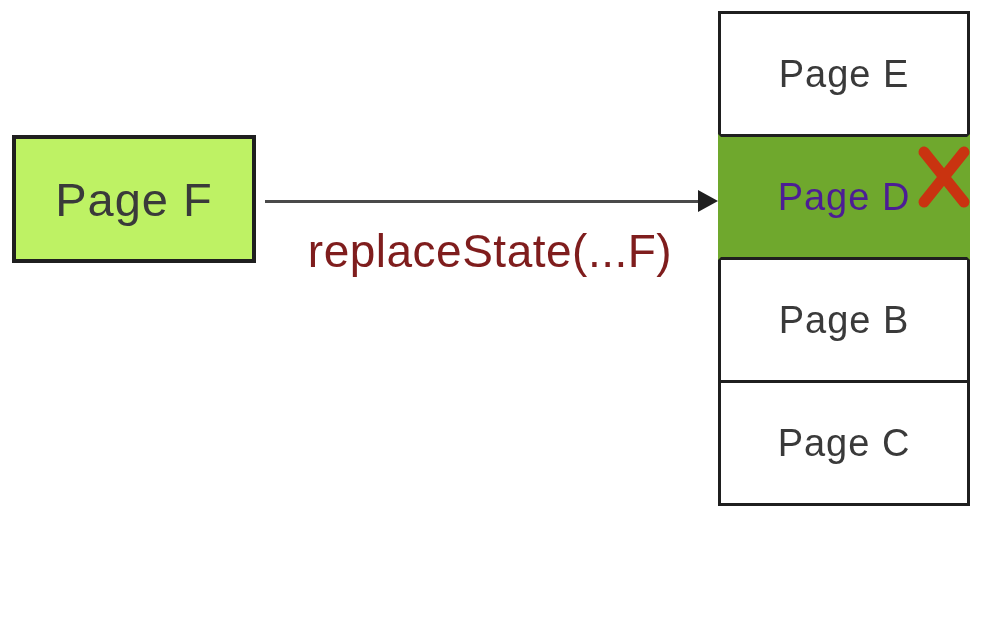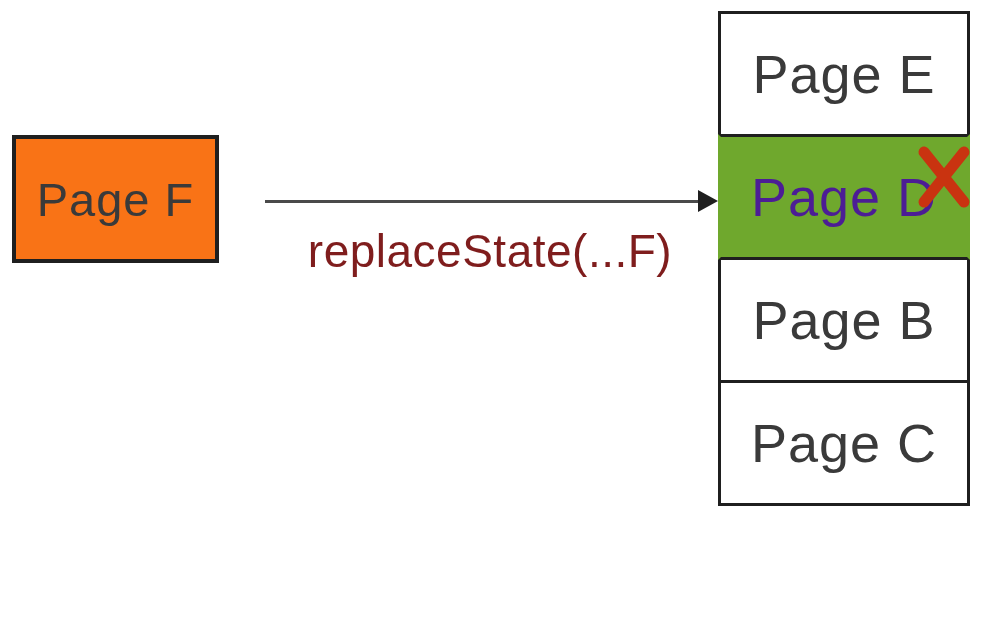--- a/index.html
+++ b/index.html
@@ -13,25 +13,25 @@
     height: 642px;
     background: #ffffff;
     overflow: hidden;
     font-family: "Liberation Sans", "DejaVu Sans", sans-serif;
     color: #3a3a3a;
   }
   .page-f-box {
     position: absolute;
     left: 12px;
     top: 135px;
-    width: 207px;
+    width: 244px;
     height: 128px;
     box-sizing: border-box;
     border: 4px solid #1f1f1f;
-    background: #f97316;
+    background: #bef264;
     display: flex;
     align-items: center;
     justify-content: center;
     font-size: 47px;
     letter-spacing: 1px;
   }
   .arrow-line {
     position: absolute;
     left: 265px;
     top: 200px;
@@ -68,21 +68,21 @@
   }
   .cell {
     box-sizing: border-box;
     width: 252px;
     height: 126px;
     border: 3px solid #1f1f1f;
     background: #ffffff;
     display: flex;
     align-items: center;
     justify-content: center;
-    font-size: 54px;
+    font-size: 38px;
     letter-spacing: 1px;
     position: relative;
   }
   .cell + .cell {
     margin-top: -3px;
   }
   .cell.highlighted {
     background: #6fa82d;
     border-left-color: #6fa82d;
     border-right-color: #6fa82d;

